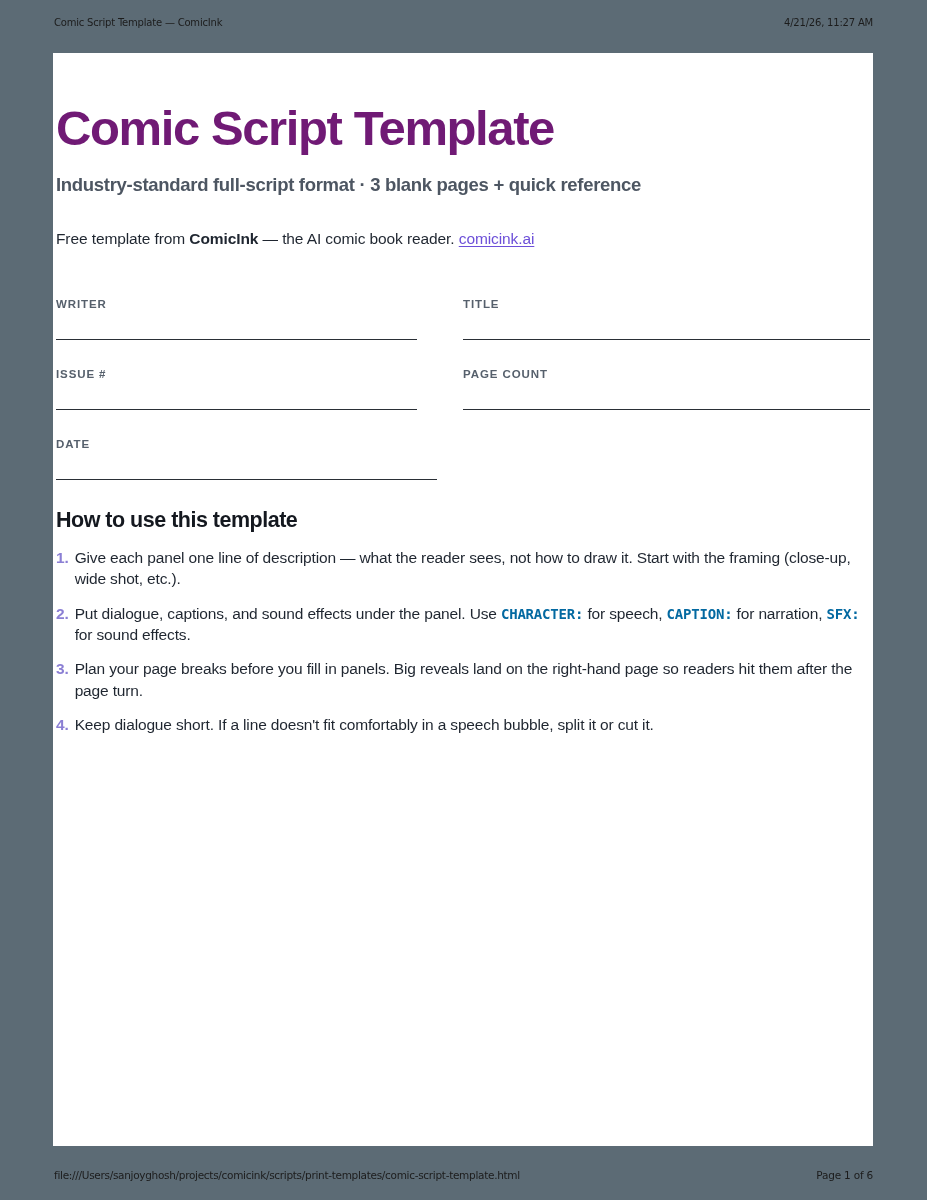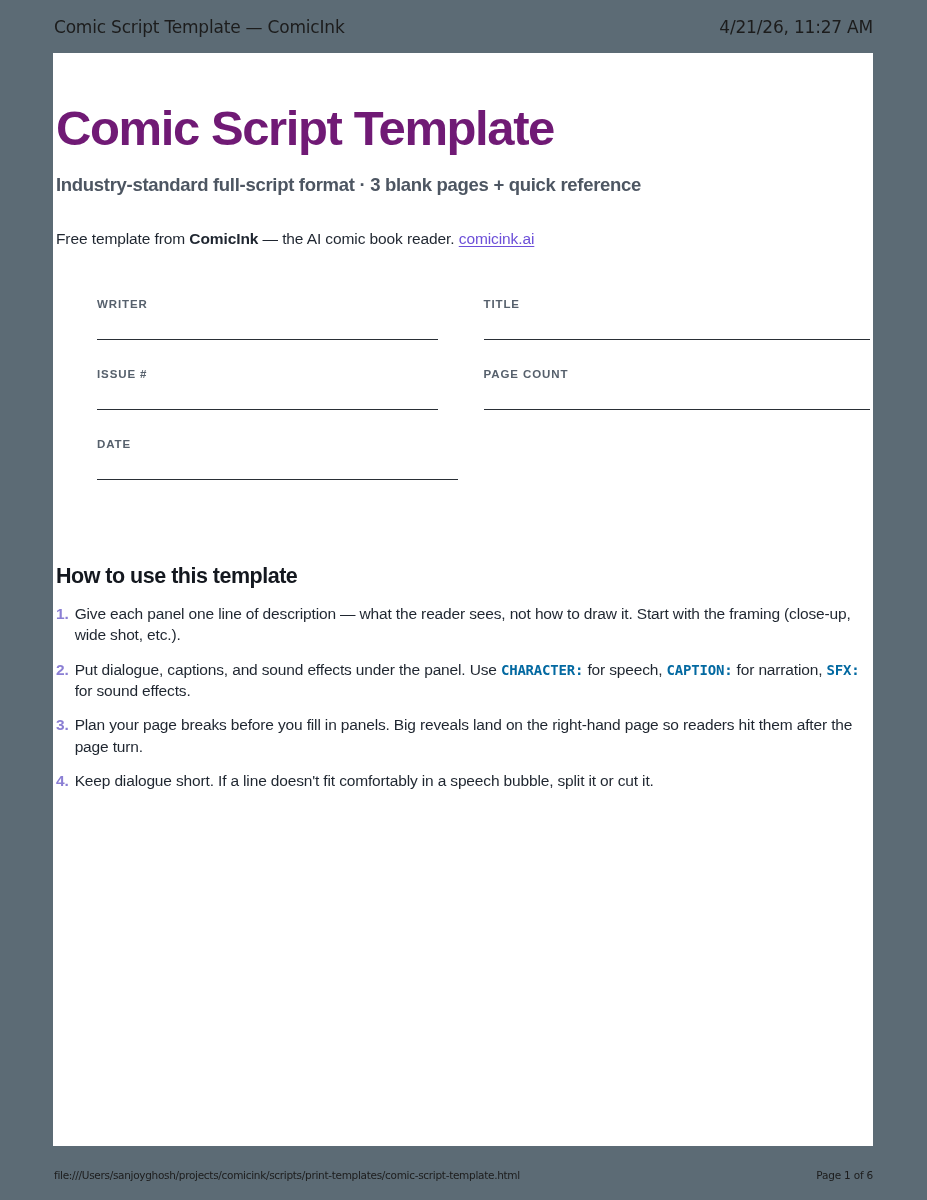--- a/index.html
+++ b/index.html
@@ -14,21 +14,21 @@
     height: 1200px;
     position: relative;
     overflow: hidden;
   }
 
   
   .print-chrome {
     position: absolute;
     left: 0;
     width: 927px;
-    font-size: 17px;
+    font-size: 10px;
     color: #1c1c1c;
     font-family: "DejaVu Sans", sans-serif;
     letter-spacing: -0.2px;
   }
   .print-header {
     top: 17px;
     display: flex;
     justify-content: space-between;
     padding: 0 54px;
   }
@@ -88,21 +88,20 @@
     color: #6c4fd8;
     text-decoration: underline;
     text-underline-offset: 2px;
   }
 
   
   .meta-grid {
     margin-top: 50px;
     display: flex;
     flex-wrap: wrap;
-    margin-left: 41px;
   }
   .meta-field {
     width: 50%;
     padding-right: 46px;
     margin-bottom: 28px;
   }
   .meta-field.right { padding-right: 0; padding-left: 0; }
   .meta-label {
     font-size: 11.5px;
     font-weight: 700;
@@ -114,21 +113,20 @@
     margin-top: 29px;
     border-bottom: 1.4px solid #2a2f36;
     height: 0;
   }
   .meta-field.date { width: 50%; padding-right: 26px; }
   .meta-field.spacer .meta-label,
   .meta-field.spacer .meta-rule { visibility: hidden; }
 
   
   .howto {
-    margin-top: 56px;
   }
   .howto h2 {
     margin: 0 0 14px 0;
     font-size: 21.5px;
     font-weight: 700;
     letter-spacing: -0.5px;
     color: #14181f;
   }
   .step {
     display: flex;

